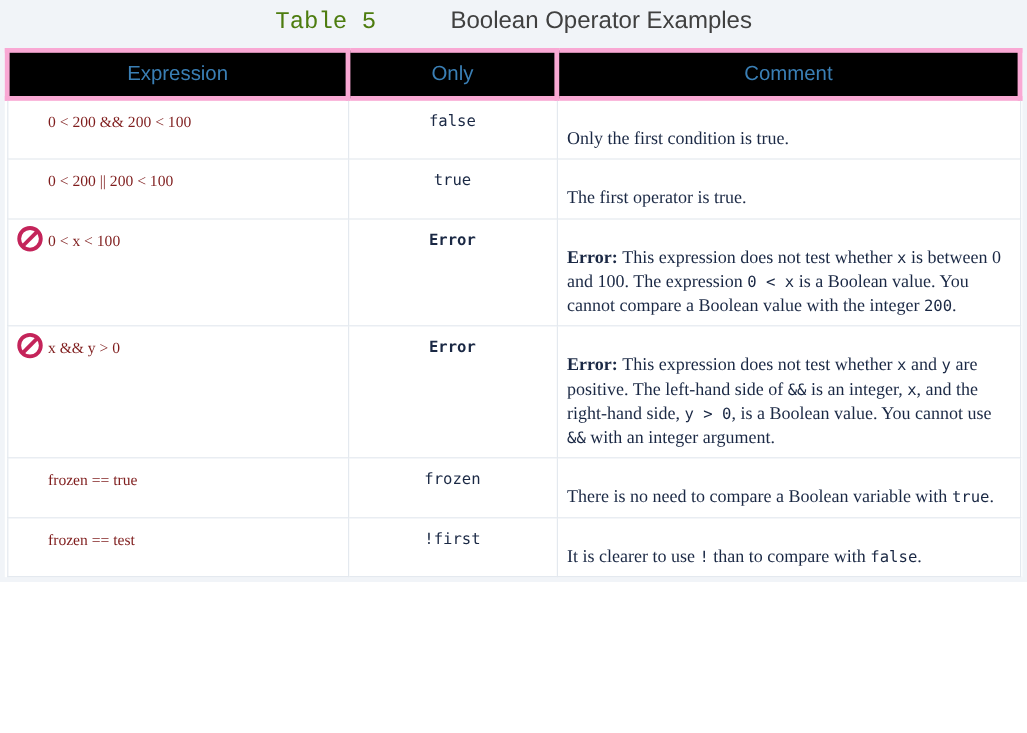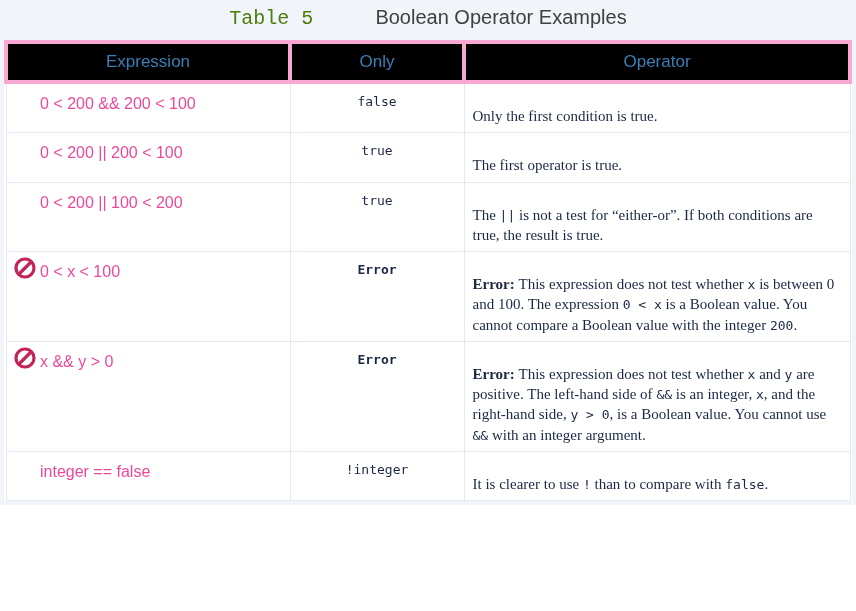--- a/index.html
+++ b/index.html
@@ -58,23 +58,23 @@
   col.c2 { width: 174px; }
   col.c3 { width: auto; }
   td.icon {
     text-align: center;
     padding: 4px 0 0 4px;
     border-right: none;
     background: #fff;
   }
   td.expr {
     border-left: none;
-    font-family: Liberation Sans, sans-serif;
-    font-size: 16px;
-    color: #ec4899;
+    font-family: Liberation Serif, serif;
+    font-size: 13px;
+    color: #7f1d1d;
     padding-left: 0;
     padding-top: 9px;
   }
   td.val {
     text-align: center;
     font-family: 'Lucida Console', Consolas, monospace;
     font-size: 13px;
     padding-top: 9px;
   }
   td.val .pre {
@@ -111,41 +111,35 @@
     <colgroup>
       <col class="c0">
         <col class="c1">
         <col class="c2">
         <col class="c3">
     </colgroup>
     <thead>
       <tr>
         <th colspan="2">Expression</th>
         <th>Only</th>
-        <th>Operator</th>
+        <th>Comment</th>
       </tr>
     </thead>
     <tbody id="tbody">
         <tr>
           <td class="icon"></td>
           <td class="expr">0 &lt; 200 &amp;&amp; 200 &lt; 100</td>
           <td class="val"><span class="pre">false</span></td>
           <td class="comment">Only the first condition is true.</td>
         </tr>
         <tr>
           <td class="icon"></td>
           <td class="expr">0 &lt; 200 || 200 &lt; 100</td>
           <td class="val"><span class="pre">true</span></td>
           <td class="comment">The first operator is true.</td>
-        </tr>
-        <tr>
-          <td class="icon"></td>
-          <td class="expr">0 &lt; 200 || 100 &lt; 200</td>
-          <td class="val"><span class="pre">true</span></td>
-          <td class="comment">The <span class="mono">||</span> is not a test for “either-or”. If both conditions are true, the result is true.</td>
         </tr>
         <tr>
           <td class="icon"><span class="prohibit"><svg width="24" height="24" viewBox="0 0 24 24">
                 <circle cx="12" cy="12" r="9" fill="none" stroke="#c4245a" stroke-width="3.2"></circle>
                 <line x1="6" y1="18" x2="18" y2="6" stroke="#c4245a" stroke-width="3.2"></line>
               </svg></span></td>
           <td class="expr">0 &lt; x &lt; 100</td>
           <td class="val"><span class="bold">Error</span></td>
           <td class="comment"><span class="bold">Error: </span>This expression does not test whether <span class="mono">x</span> is between 0 and 100. The expression <span class="mono">0 &lt; x</span> is a Boolean value. You cannot compare a Boolean value with the integer <span class="mono">200</span>.</td>
         </tr>
@@ -153,19 +147,25 @@
           <td class="icon"><span class="prohibit"><svg width="24" height="24" viewBox="0 0 24 24">
                 <circle cx="12" cy="12" r="9" fill="none" stroke="#c4245a" stroke-width="3.2"></circle>
                 <line x1="6" y1="18" x2="18" y2="6" stroke="#c4245a" stroke-width="3.2"></line>
               </svg></span></td>
           <td class="expr">x &amp;&amp; y &gt; 0</td>
           <td class="val"><span class="bold">Error</span></td>
           <td class="comment"><span class="bold">Error: </span>This expression does not test whether <span class="mono">x</span> and <span class="mono">y</span> are positive. The left-hand side of <span class="mono">&amp;&amp;</span> is an integer, <span class="mono">x</span>, and the right-hand side, <span class="mono">y &gt; 0</span>, is a Boolean value. You cannot use <span class="mono">&amp;&amp;</span> with an integer argument.</td>
         </tr>
         <tr>
           <td class="icon"></td>
-          <td class="expr">integer == false</td>
-          <td class="val"><span class="pre">!integer</span></td>
+          <td class="expr">frozen == true</td>
+          <td class="val"><span class="pre">frozen</span></td>
+          <td class="comment">There is no need to compare a Boolean variable with <span class="mono">true</span>.</td>
+        </tr>
+        <tr>
+          <td class="icon"></td>
+          <td class="expr">frozen == test</td>
+          <td class="val"><span class="pre">!first</span></td>
           <td class="comment">It is clearer to use <span class="mono">!</span> than to compare with <span class="mono">false</span>.</td>
         </tr>
       </tbody>
   </table>
 </div>
 
 </body></html>

